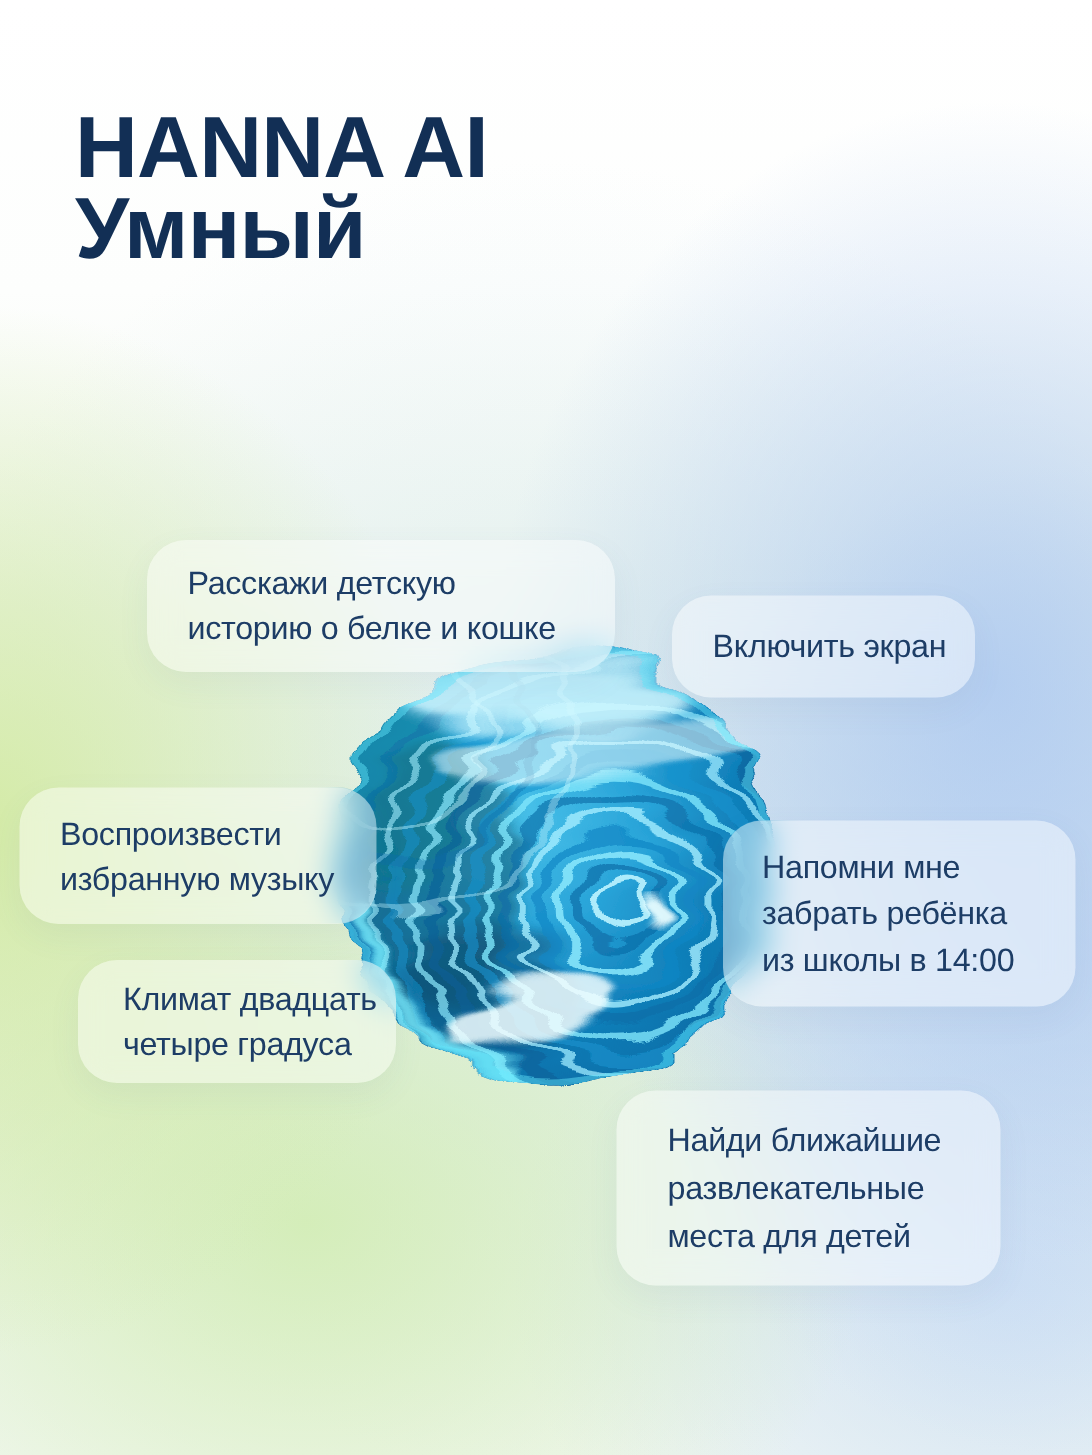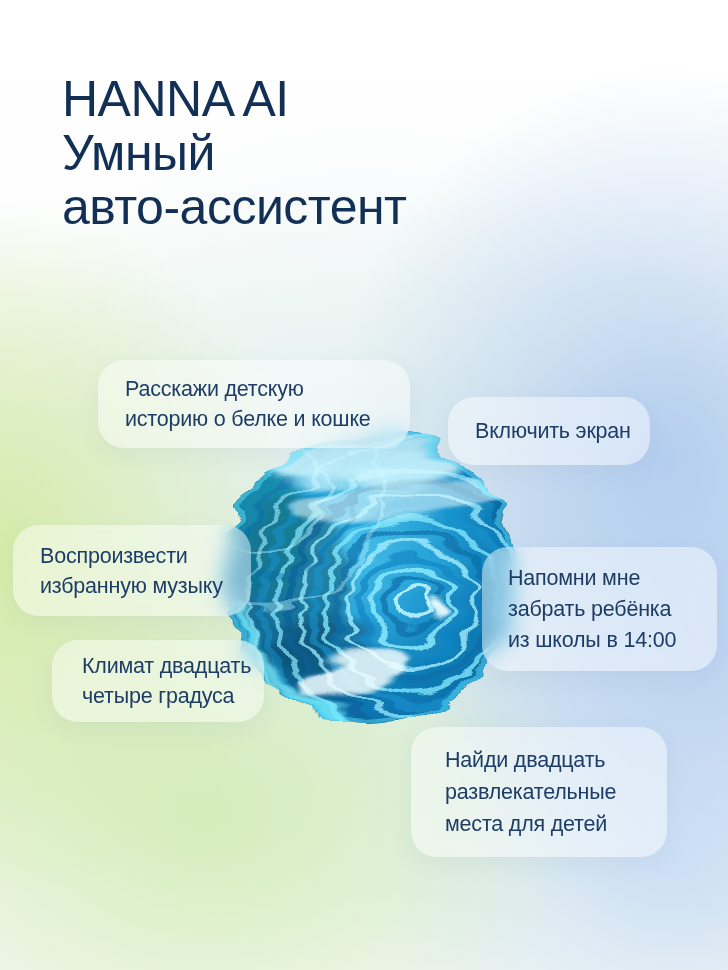--- a/index.html
+++ b/index.html
@@ -14,26 +14,26 @@
     background:
       radial-gradient(46% 40% at 91% 47%, rgba(173,201,240,.85) 0%, rgba(173,201,240,0) 100%),
       radial-gradient(40% 34% at 97% 66%, rgba(186,210,245,.70) 0%, rgba(186,210,245,0) 100%),
       radial-gradient(44% 36% at -2% 57%, rgba(210,234,162,.95) 0%, rgba(210,234,162,0) 100%),
       radial-gradient(52% 30% at 28% 84%, rgba(208,236,176,.85) 0%, rgba(208,236,176,0) 100%),
       radial-gradient(45% 28% at 92% 88%, rgba(198,219,245,.75) 0%, rgba(198,219,245,0) 100%),
       radial-gradient(60% 45% at 50% 56%, rgba(203,229,238,.45) 0%, rgba(203,229,238,0) 100%),
       linear-gradient(180deg,#ffffff 0%,#fdfefd 20%,#f0f6ee 42%,#edf4ea 75%,#f3f8f3 100%);
   }
   .title{
-    position:absolute;left:62px;top:72px;
+    position:absolute;left:50px;top:72px;
     color:#122f55;
-    font-weight:400;
+    font-weight:700;
     letter-spacing:-.5px;
     line-height:54px;
-    font-size:50px;
+    font-size:58px;
   }
   .title .t-line{display:block;}
   .bubble{
     position:absolute;
     display:flex;align-items:center;
     border-radius:26px;
     background:rgba(255,255,255,.46);
     -webkit-backdrop-filter:blur(10px) saturate(1.05);
     backdrop-filter:blur(10px) saturate(1.05);
     box-shadow:0 8px 22px rgba(90,115,150,.07);
@@ -56,21 +56,20 @@
   }
 </style>
 </head>
 <body>
 
 <div class="canvas">
 
   <h1 class="title" style="margin:0;">
     <span class="t-line">HANNA AI</span>
     <span class="t-line">Умный</span>
-    <span class="t-line">авто-ассистент</span>
   </h1>
 
   <div class="orb">
     <svg width="328" height="328" viewBox="0 0 330 330">
       <defs>
         <radialGradient id="gBase" cx="42%" cy="38%" r="68%">
           <stop offset="0%" stop-color="#49c2ea"></stop>
           <stop offset="40%" stop-color="#28a3d8"></stop>
           <stop offset="72%" stop-color="#1181bb"></stop>
           <stop offset="100%" stop-color="#0c6aa4"></stop>
@@ -149,18 +148,18 @@
 из школы в 14:00</span>
   </div>
 
   <div class="bubble b5">
     <span>Климат двадцать
 четыре градуса</span>
   </div>
 
 
   <div class="bubble b7">
-    <span>Найди двадцать
+    <span>Найди ближайшие
 развлекательные
 места для детей</span>
   </div>
 
 </div>
 
 </body></html>

